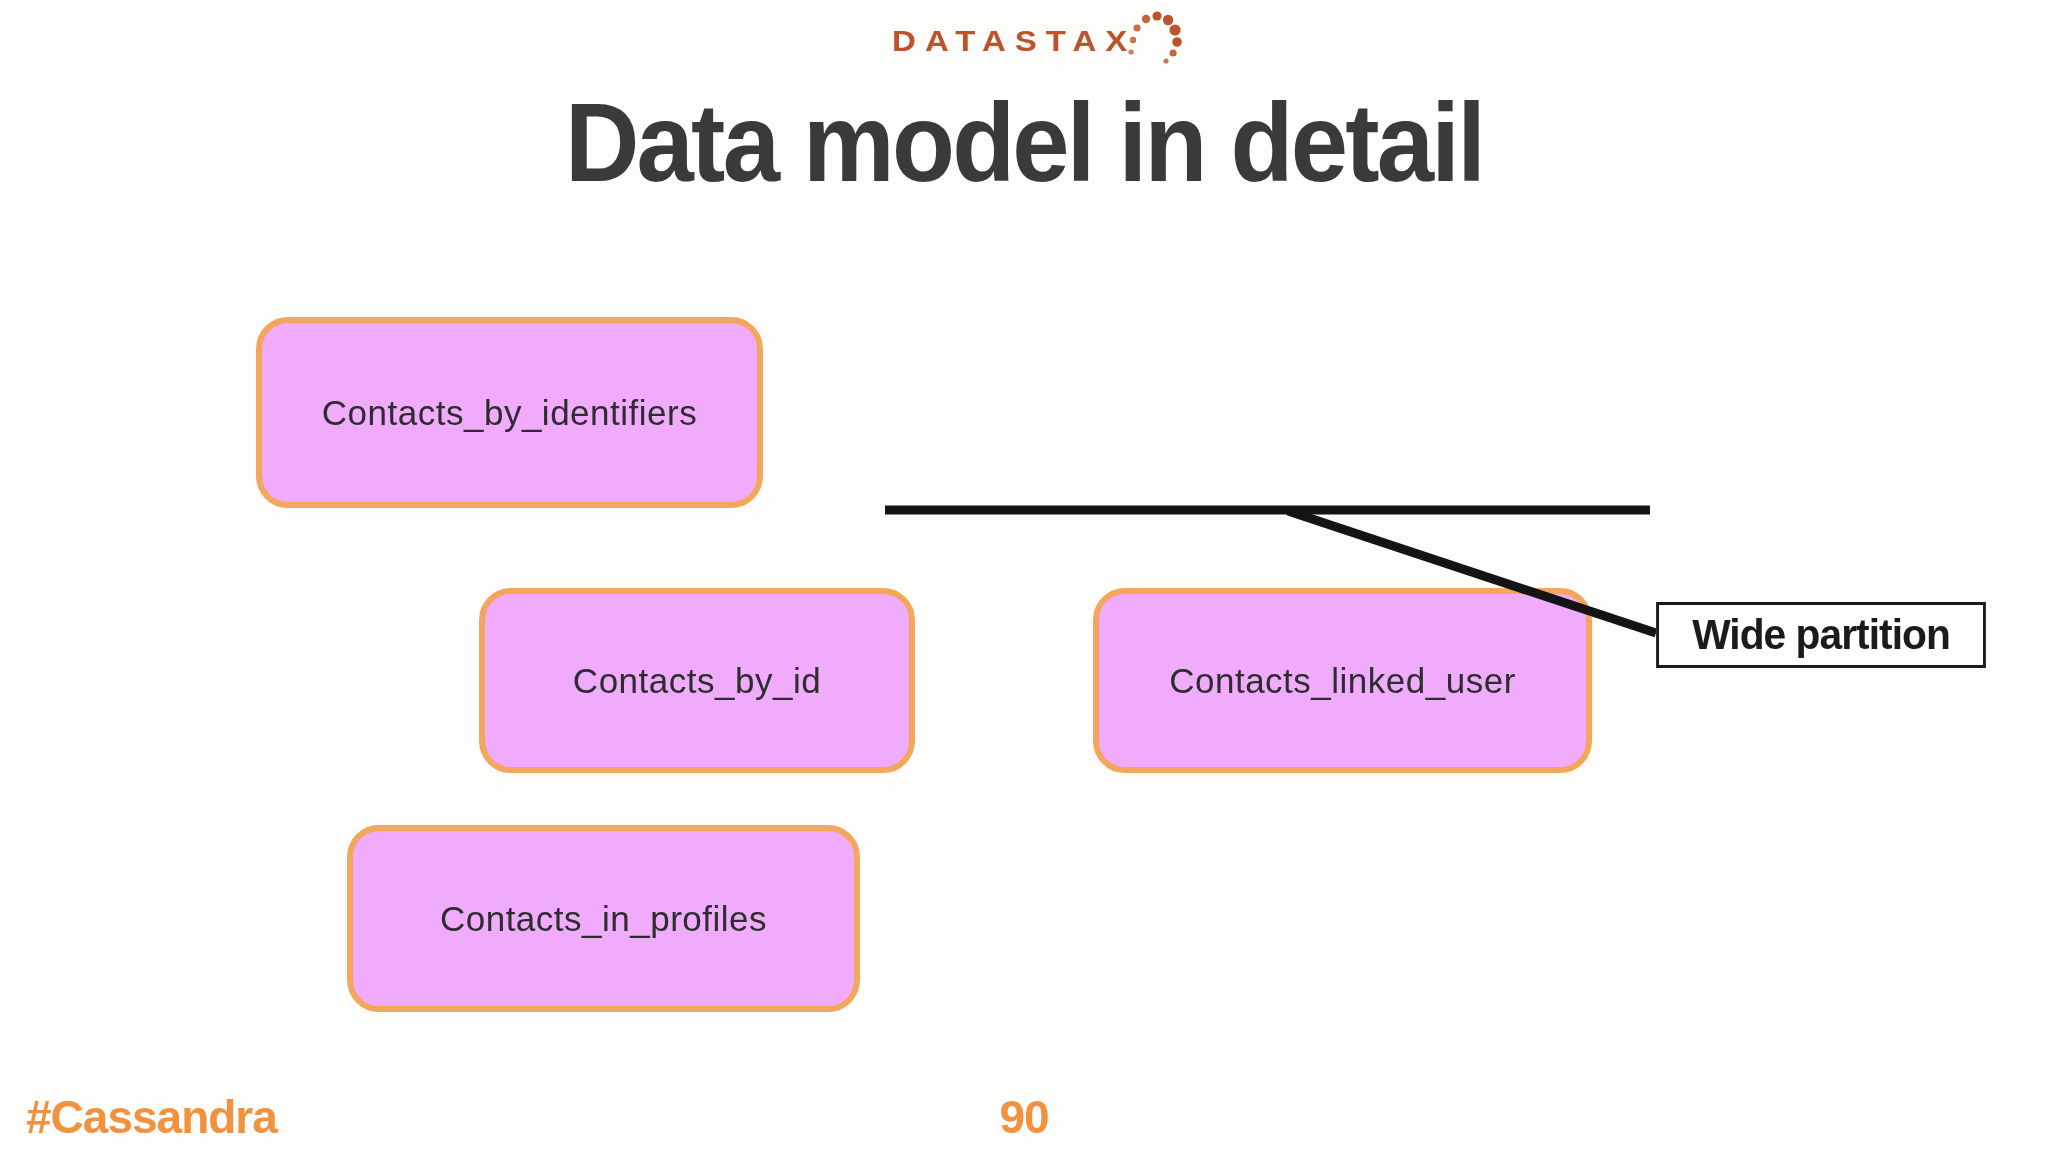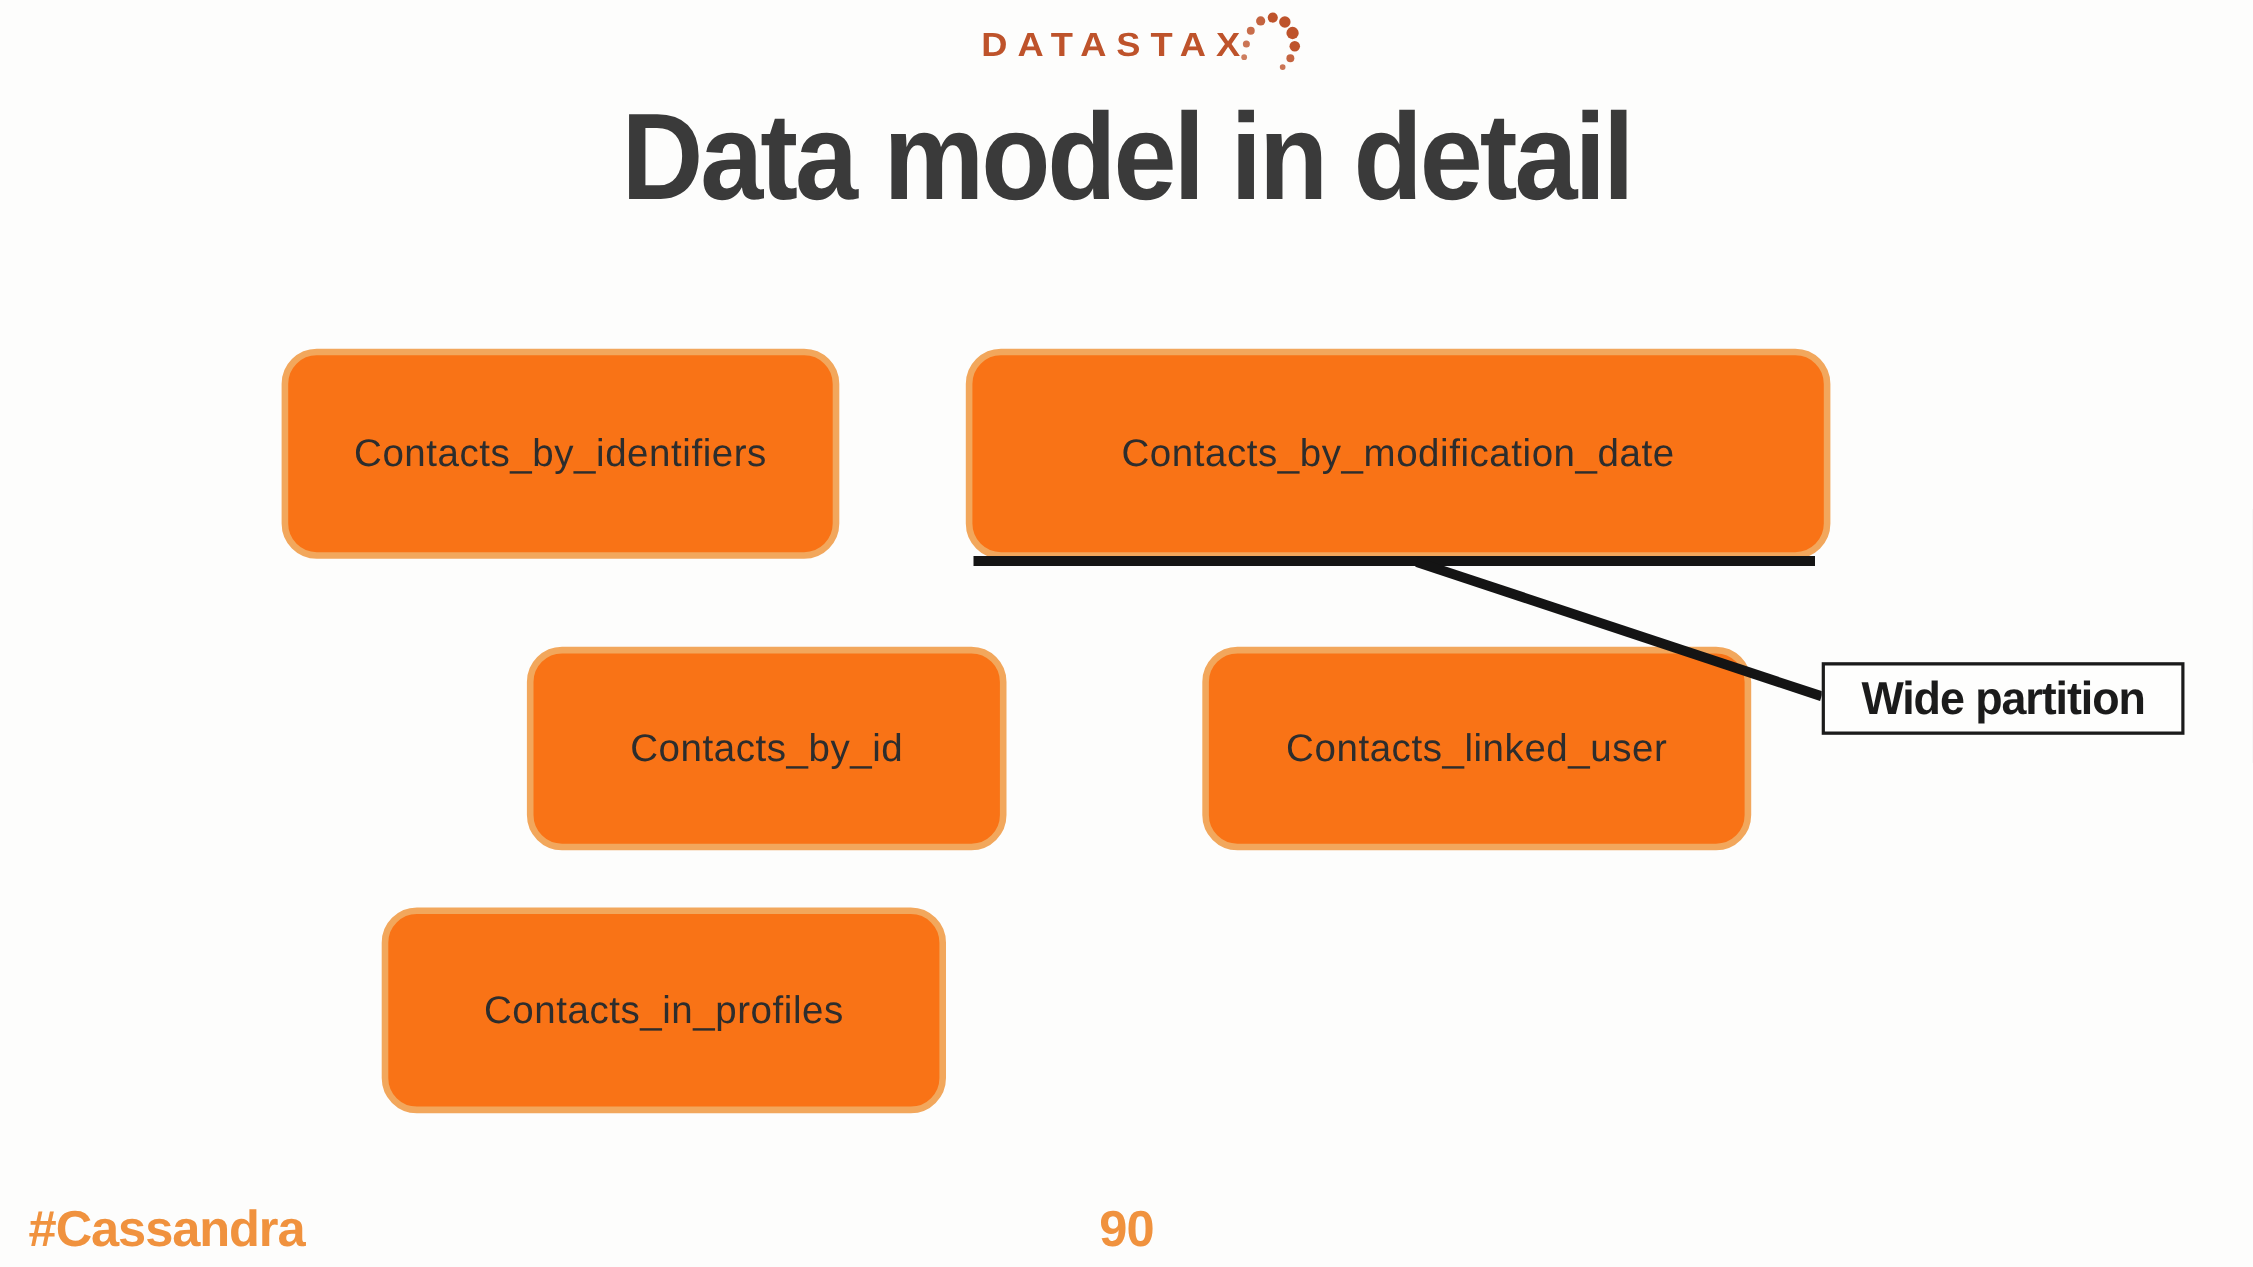--- a/index.html
+++ b/index.html
@@ -34,21 +34,21 @@
     color:#3a3a3a;
     letter-spacing:-3px;
     transform:scaleX(0.92);
   }
 
   
   .tbox{
     position:absolute;
     border:6px solid #f2a75c;
     border-radius:32px;
-    background:#f97316;
+    background:#f0abfc;
     display:flex;align-items:center;justify-content:center;
     font-size:35px;
     color:#2d2d2d;
     letter-spacing:0.5px;
   }
   .tbox-1{left:256px; top:317px; width:495px; height:179px;}
   .tbox-2{left:878px; top:317px; width:774px; height:179px;}
   .tbox-3{left:479px; top:588px; width:424px; height:173px;}
   .tbox-4{left:1093px;top:588px; width:487px; height:173px;}
   .tbox-5{left:347px; top:825px; width:501px; height:175px;}
@@ -106,23 +106,20 @@
       <circle cx="51" cy="45" r="3.6" fill="#be532b" opacity="0.9"></circle>
       <circle cx="44" cy="53" r="2.6" fill="#be532b" opacity="0.8"></circle>
     </svg>
   </div>
 
   <div class="title">Data model in detail</div>
 
   <div class="tbox tbox-1">
     <span>Contacts_by_identifiers</span>
   </div>
-  <div class="tbox tbox-2">
-    <span>Contacts_by_modification_date</span>
-  </div>
   <div class="tbox tbox-3">
     <span>Contacts_by_id</span>
   </div>
   <div class="tbox tbox-4">
     <span>Contacts_linked_user</span>
   </div>
   <div class="tbox tbox-5">
     <span>Contacts_in_profiles</span>
   </div>
 

